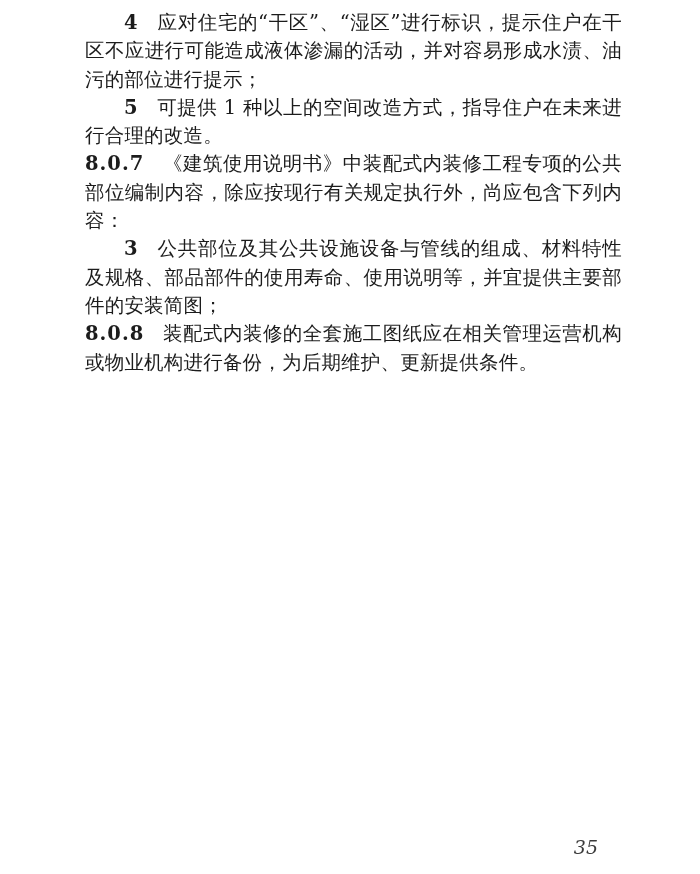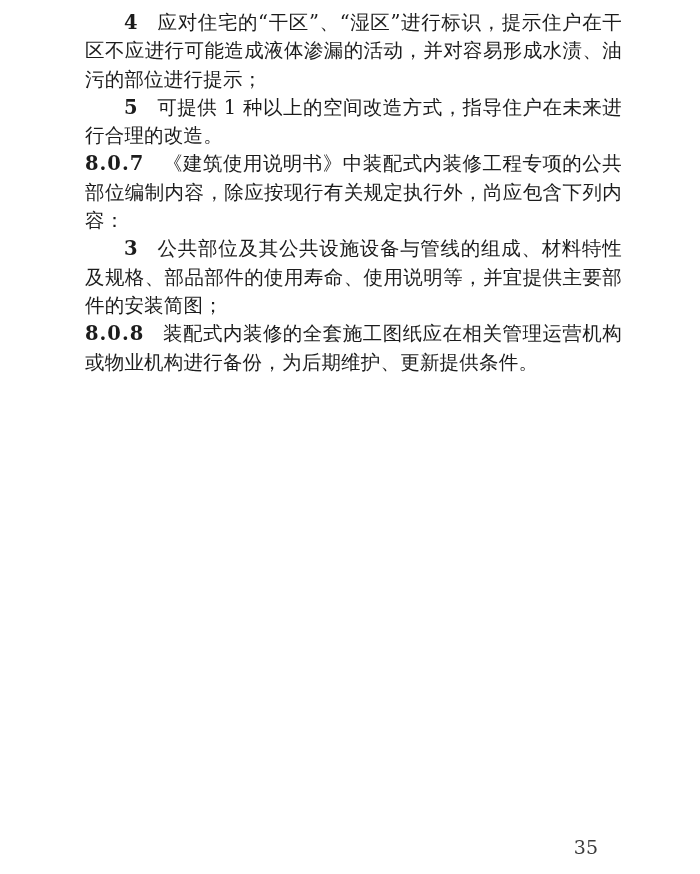--- a/index.html
+++ b/index.html
@@ -41,20 +41,21 @@
   .num {
     font-weight: bold;
     margin-right: 0.95em;
     letter-spacing: 1px;
   }
   .page-number {
     position: absolute;
     right: 102px;
     bottom: 16px;
     font-size: 19px;
+    font-style: italic;
     color: #3a3a3a;
     font-family: "DejaVu Serif", "Liberation Serif", serif;
   }
 </style>
 </head>
 <body>
 
 <div class="page">
   <div class="content">
 

